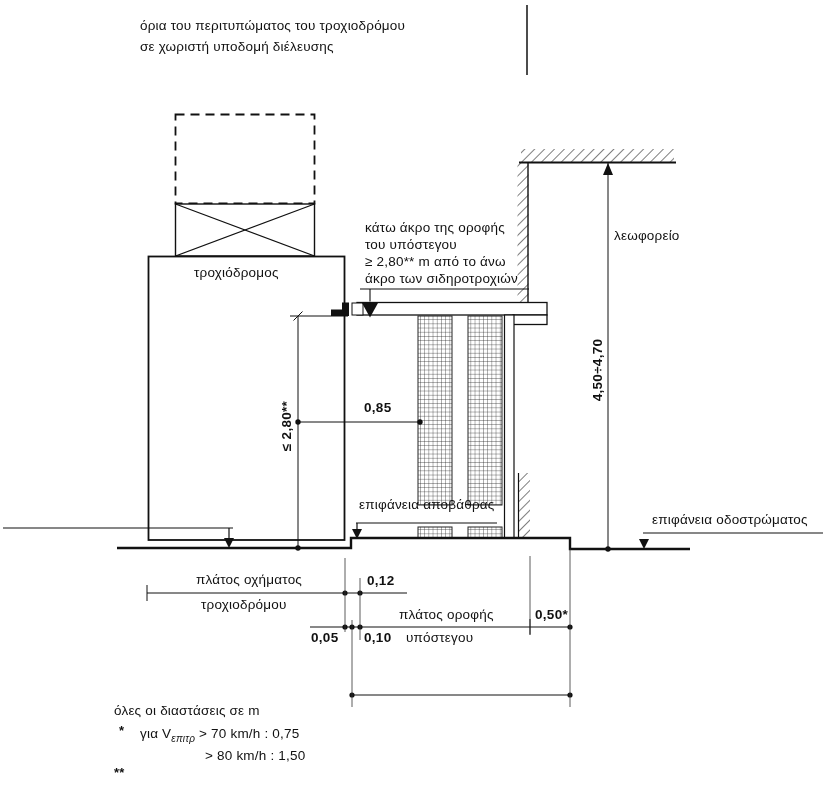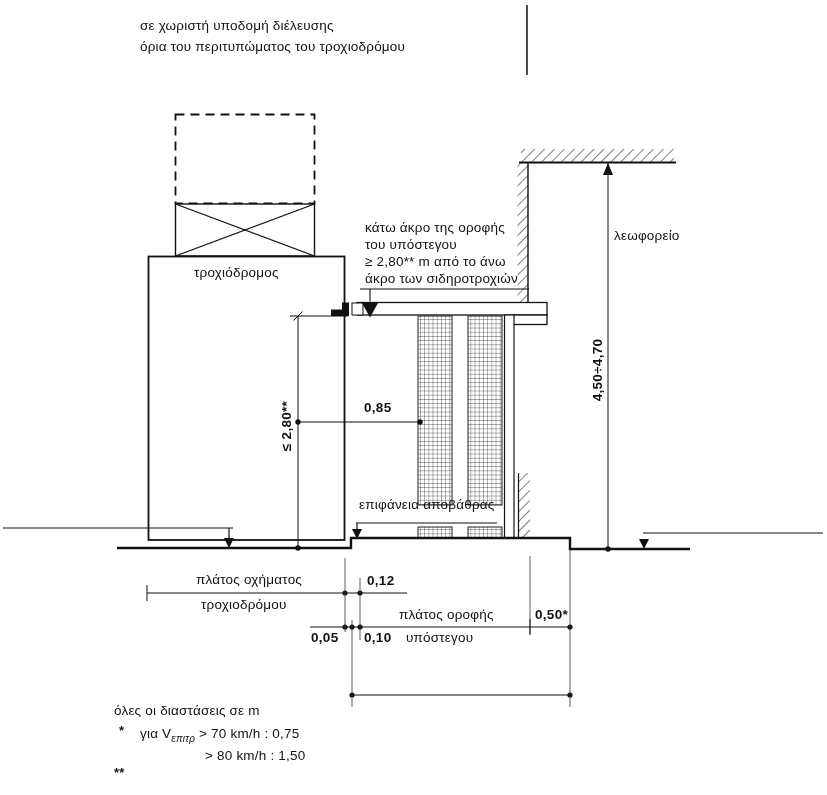--- a/index.html
+++ b/index.html
@@ -117,22 +117,22 @@
       <circle cx="352" cy="695" r="2.6" fill="#111" stroke="none"></circle>
       <circle cx="570" cy="695" r="2.6" fill="#111" stroke="none"></circle>
 
       <g stroke="#333" stroke-width="0.8">
         <path d="M345,558 V632 M360,578 V640 M352,620 V707 M530,556 V634 M570,549 V707"></path>
       </g>
     </g>
   </svg>
 
   <div class="lbl lbl2" style="left:140px;top:15px;">
+    <div>όρια του περιτυπώματος του τροχιοδρόμου</div>
     <div>σε χωριστή υποδομή διέλευσης</div>
-    <div>όρια του περιτυπώματος του τροχιοδρόμου</div>
   </div>
 
 
   <div class="lbl" style="left:194px;top:264px;">τροχιόδρομος</div>
 
   <div class="lbl" style="left:365px;top:219px;">
     <div>κάτω άκρο της οροφής</div>
     <div>του υπόστεγου</div>
     <div>≥ 2,80** m από το άνω</div>
     <div>άκρο των σιδηροτροχιών</div>
@@ -142,20 +142,21 @@
 
   <div class="lbl dim rot" style="left:597px;top:370px;">4,50÷4,70</div>
 
   <div class="lbl dim rot" style="left:286px;top:426px;">≤ 2,80**</div>
 
   <div class="lbl dim" style="left:364px;top:399px;">0,85</div>
 
 
   <div class="lbl" style="left:359px;top:496px;">επιφάνεια αποβάθρας</div>
 
+  <div class="lbl" style="left:652px;top:511px;">επιφάνεια οδοστρώματος</div>
 
   <div class="lbl" style="left:196px;top:571px;">πλάτος οχήματος</div>
   <div class="lbl" style="left:201px;top:596px;text-align:center;">τροχιοδρόμου</div>
   <div class="lbl dim" style="left:367px;top:572px;">0,12</div>
 
   <div class="lbl dim" style="left:311px;top:629px;">0,05</div>
   <div class="lbl dim" style="left:364px;top:629px;">0,10</div>
   <div class="lbl" style="left:399px;top:606px;">πλάτος οροφής</div>
   <div class="lbl" style="left:406px;top:629px;">υπόστεγου</div>
   <div class="lbl dim" style="left:535px;top:606px;">0,50*</div>

